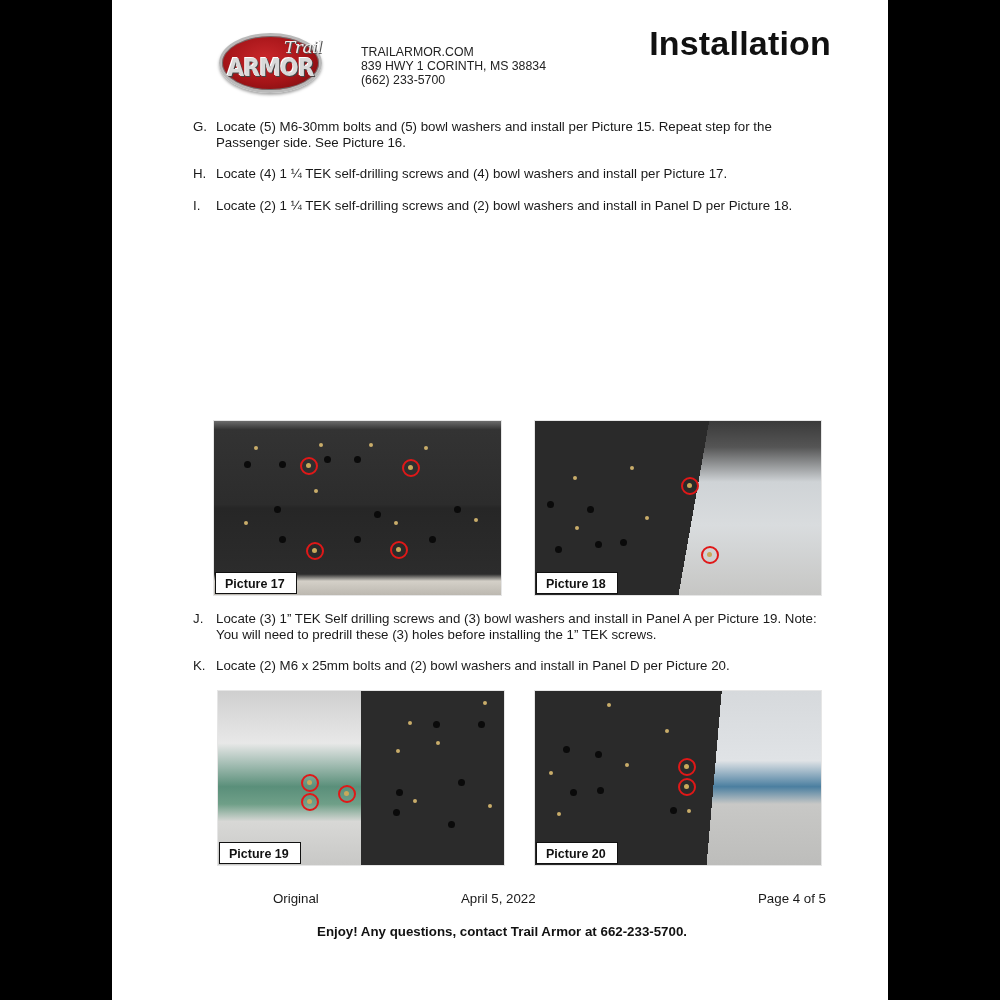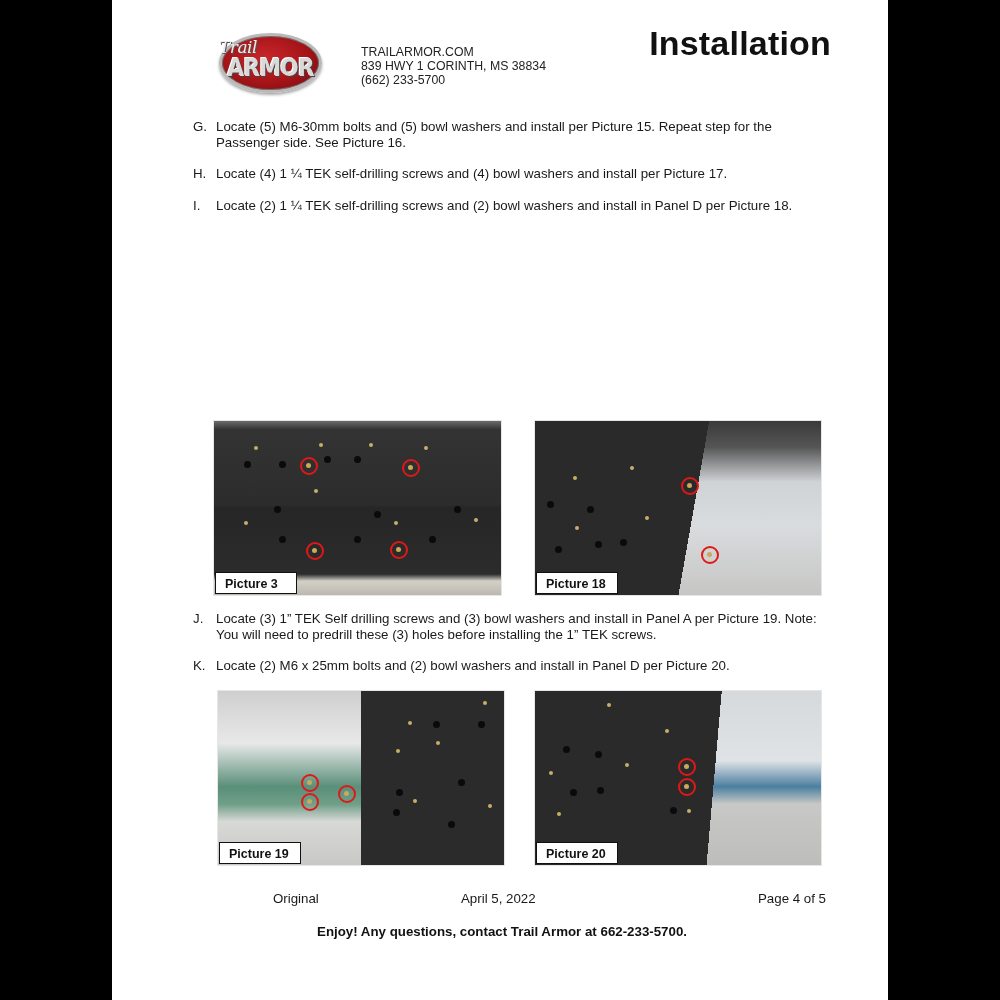--- a/index.html
+++ b/index.html
@@ -6,21 +6,21 @@
   body { width:1000px; height:1000px; background:#000; position:relative; overflow:hidden;
          font-family:"Liberation Sans", sans-serif; color:#111; }
   .page { position:absolute; left:112px; top:0; width:776px; height:1000px; background:#fff; }
   .abs { position:absolute; }
 
   
   .logo { left:107px; top:33px; width:103px; height:60px; }
   .logo-oval { position:absolute; inset:0; border-radius:50%;
     background: radial-gradient(ellipse at 45% 40%, #c8262a 0%, #a41418 55%, #6e0b0e 100%);
     border:3px solid #b9b9b9; box-shadow: 0 2px 3px rgba(0,0,0,0.35), inset 0 0 0 1px #6d6d6d; box-sizing:border-box; }
-  .logo-trail { position:absolute; left:0; right:0; top:4px; text-align:left; color:#ececec;
+  .logo-trail { position:absolute; left:0; right:0; top:4px; text-align:right; color:#ececec;
     font-family:"DejaVu Serif", serif; font-style:italic; font-size:17px; letter-spacing:-0.5px;
     text-shadow: 1px 1px 0 #555; }
   .logo-armor { position:absolute; left:0; right:0; top:22px; text-align:center; color:#d9d9d9;
     font-family:"DejaVu Sans", sans-serif; font-weight:bold; font-size:22px; letter-spacing:-1px;
     text-shadow: 1px 1px 0 #444, -1px -1px 0 #fff; transform:scaleY(1.1); }
 
   .contact { left:249px; top:45px; font-size:12.3px; line-height:14px; color:#222; }
   .title { right:57px; top:24px; text-align:right; font-weight:bold; font-size:34px; line-height:38px; color:#111; letter-spacing:0.2px; }
 
   
@@ -95,21 +95,21 @@
     <div class="bolt" style="left:155px;top:22px"></div>
       <div class="bolt" style="left:210px;top:25px"></div>
     <div class="bolt" style="left:30px;top:100px"></div>
       <div class="bolt" style="left:180px;top:100px"></div>
     <div class="bolt" style="left:260px;top:97px"></div>
       <div class="bolt" style="left:100px;top:68px"></div>
     <div class="marker" style="left:86px;top:36px"></div>
     <div class="marker" style="left:188px;top:38px"></div>
     <div class="marker" style="left:92px;top:121px"></div>
     <div class="marker" style="left:176px;top:120px"></div>
-    <div class="caption" style="width:82px; left:1px; bottom:1px;">Picture 3</div>
+    <div class="caption" style="width:82px; left:1px; bottom:1px;">Picture 17</div>
   </div>
 
   <div class="pic" style="left:422px; top:420px; width:286px; height:174px;">
     <div class="photo" style="background:
            linear-gradient(100deg, #2a2a2a 0 55%, transparent 55%),
            linear-gradient(180deg, #3a3a3a 0%, #555 15%, #cfd3d6 35%, #d9dcde 60%, #c6c6c4 100%);"></div>
     <div class="hole" style="left:12px;top:80px"></div>
       <div class="hole" style="left:52px;top:85px"></div>
     <div class="hole" style="left:20px;top:125px"></div>
       <div class="hole" style="left:60px;top:120px"></div>

